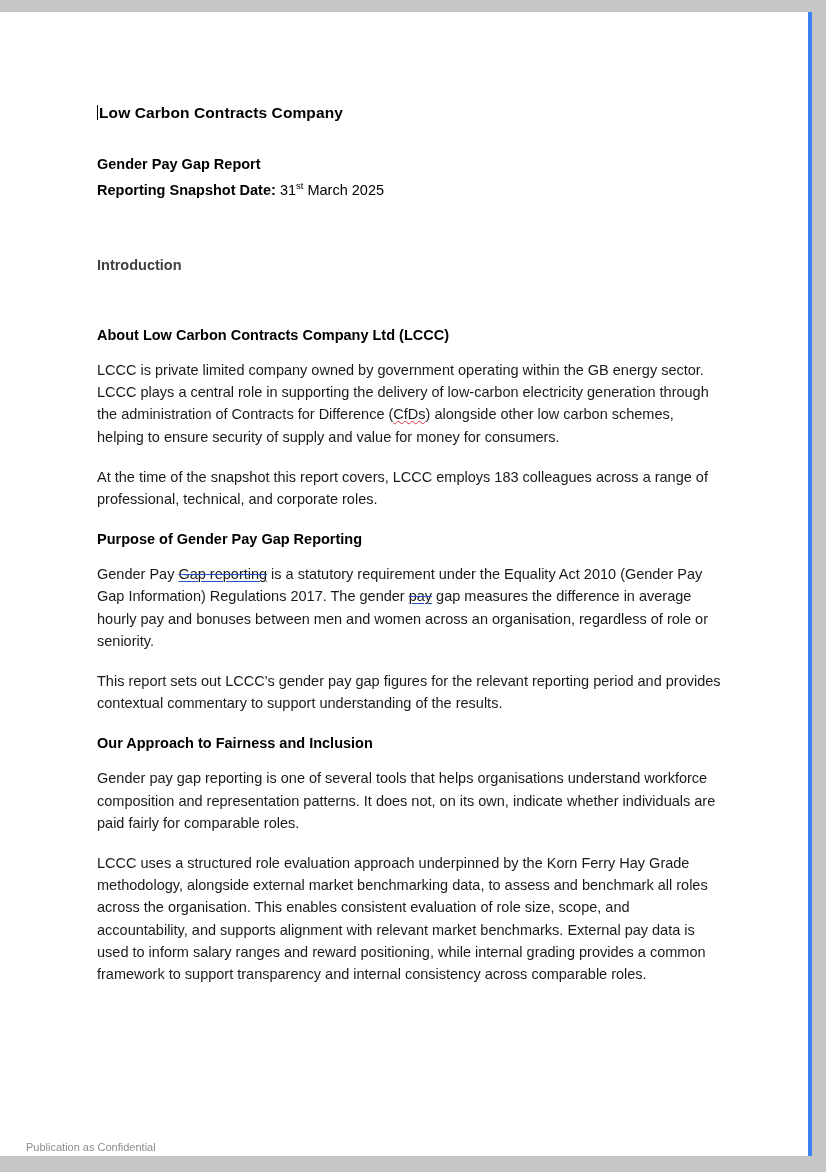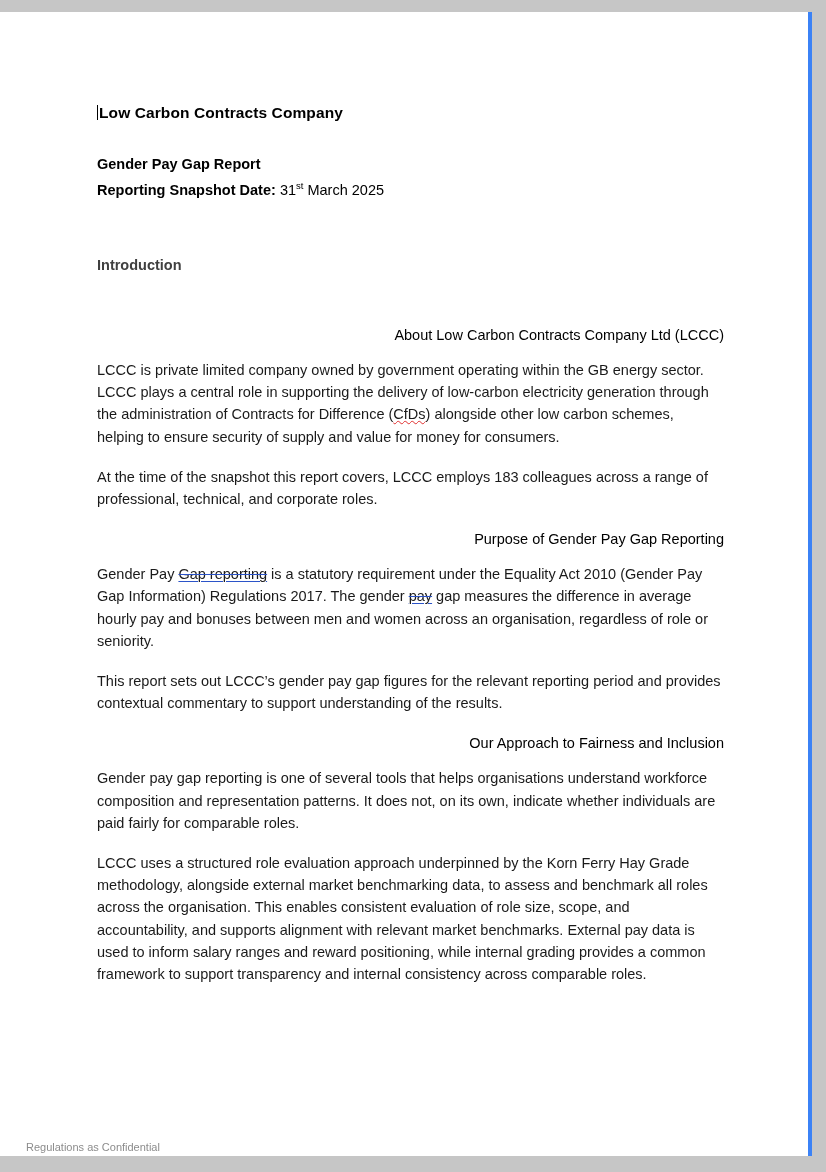--- a/index.html
+++ b/index.html
@@ -88,24 +88,23 @@
 
   h2.section {
     font-size: 14.5px;
     font-weight: bold;
     color: #404040;
     margin: 0 0 54px 0;
   }
 
   h3.subhead {
     font-size: 14.5px;
-    font-weight: normal;
+    font-weight: bold;
     color: #000;
     margin: 0 0 16px 0;
-    text-align: right;
   }
 
   p.para {
     font-size: 14.5px;
     color: #1a1a1a;
     line-height: 22.2px;
     margin: 0 0 18px 0;
     text-align: left;
   }
   p.para.tight { margin-bottom: 21px; }
@@ -172,17 +171,17 @@
 
     <h3 class="subhead">Our Approach to Fairness and Inclusion</h3>
 
 
     <p class="para">Gender pay gap reporting is one of several tools that helps organisations understand workforce composition and representation patterns. It does not, on its own, indicate whether individuals are paid fairly for comparable roles.</p>
 
     <p class="para">LCCC uses a structured role evaluation approach underpinned by the Korn Ferry Hay Grade methodology, alongside external market benchmarking data, to assess and benchmark all roles across the organisation. This enables consistent evaluation of role size, scope, and accountability, and supports alignment with relevant market benchmarks. External pay data is used to inform salary ranges and reward positioning, while internal grading provides a common framework to support transparency and internal consistency across comparable roles.</p>
 
   </div>
 
-  <div id="doc-footer">Regulations as Confidential</div>
+  <div id="doc-footer">Publication as Confidential</div>
 
 </div>
 
 <div id="page-bottom-band"></div>
 
 </body></html>

